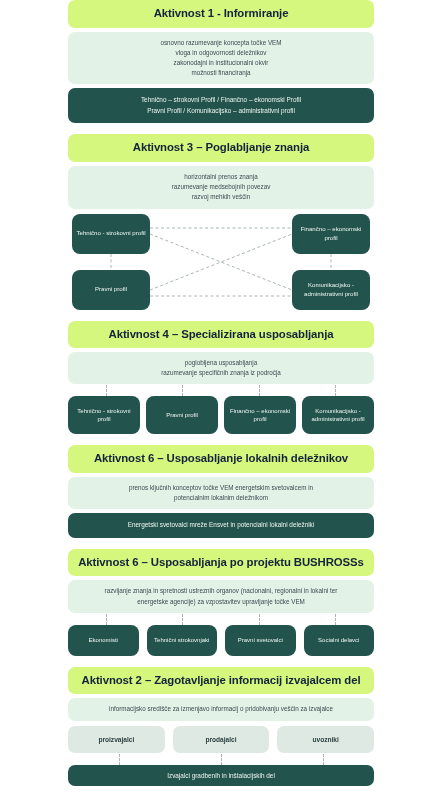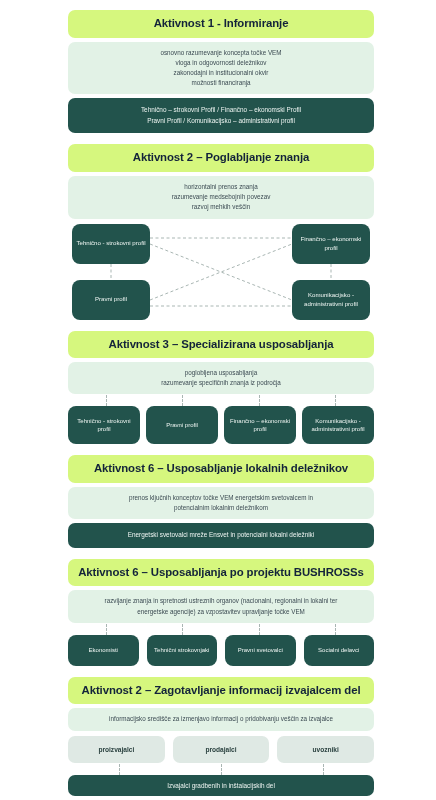--- a/index.html
+++ b/index.html
@@ -11,21 +11,21 @@
     height: 800px;
     background: #ffffff;
     font-family: "Liberation Sans", sans-serif;
     overflow: hidden;
   }
   .page {
     width: 436px;
     height: 608px;
     position: relative;
     box-sizing: border-box;
-    padding: 10px 62px 0 68px;
+    padding: 0 62px 0 68px;
   }
   .activity {
     margin-bottom: 11px;
   }
   .act-header {
     background: #d6f77e;
     border-radius: 7px;
     text-align: center;
     color: #13233a;
     font-weight: bold;
@@ -163,21 +163,21 @@
       <span class="ln">zakonodajni in institucionalni okvir</span>
       <span class="ln">možnosti financiranja</span>
     </div>
     <div class="dark-bar">
       <span class="ln">Tehnično – strokovni Profil / Finančno – ekonomski Profil</span>
       <span class="ln">Pravni Profil / Komunikacijsko – administrativni profil</span>
     </div>
   </div>
 
   <div class="activity">
-    <div class="act-header">Aktivnost 2 – Poglabljanje znanja</div>
+    <div class="act-header">Aktivnost 3 – Poglabljanje znanja</div>
     <div class="act-desc">
       <span class="ln">horizontalni prenos znanja</span>
       <span class="ln">razumevanje medsebojnih povezav</span>
       <span class="ln">razvoj mehkih veščin</span>
     </div>
 
     <div class="cross-wrap">
       <svg class="cross-svg" viewBox="0 0 306 96" preserveAspectRatio="none">
         <g stroke="#a9b6b3" stroke-width="1" stroke-dasharray="3,2.5" fill="none">
           <line x1="43" y1="40" x2="43" y2="56"></line>
@@ -189,21 +189,21 @@
         </g>
       </svg>
       <div class="nodebox nb-tl">Tehnično - strokovni profil</div>
       <div class="nodebox nb-bl">Pravni profil</div>
       <div class="nodebox nb-tr">Finančno – ekonomski profil</div>
       <div class="nodebox nb-br">Komunikacijsko - administrativni profil</div>
     </div>
   </div>
 
   <div class="activity">
-    <div class="act-header">Aktivnost 3 – Specializirana usposabljanja</div>
+    <div class="act-header">Aktivnost 4 – Specializirana usposabljanja</div>
     <div class="act-desc">
       <span class="ln">poglobljena usposabljanja</span>
       <span class="ln">razumevanje specifičnih znanja iz področja</span>
     </div>
     <div class="connector-row">
       <div class="conn-cell">
           <div class="vline"></div>
         </div>
       <div class="conn-cell">
           <div class="vline"></div>

